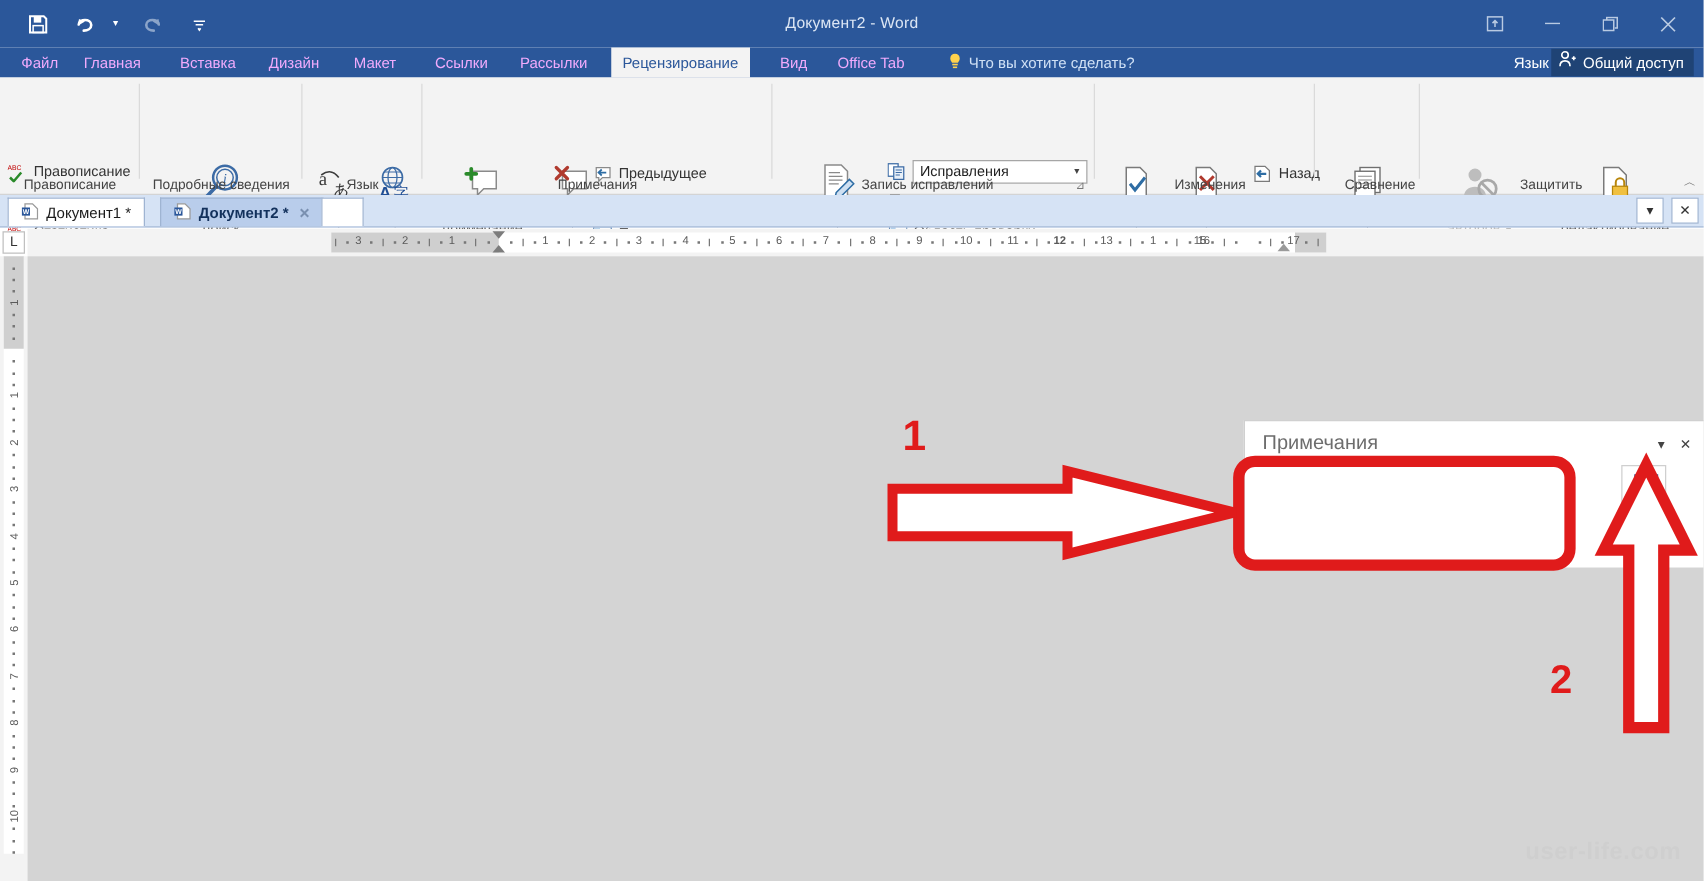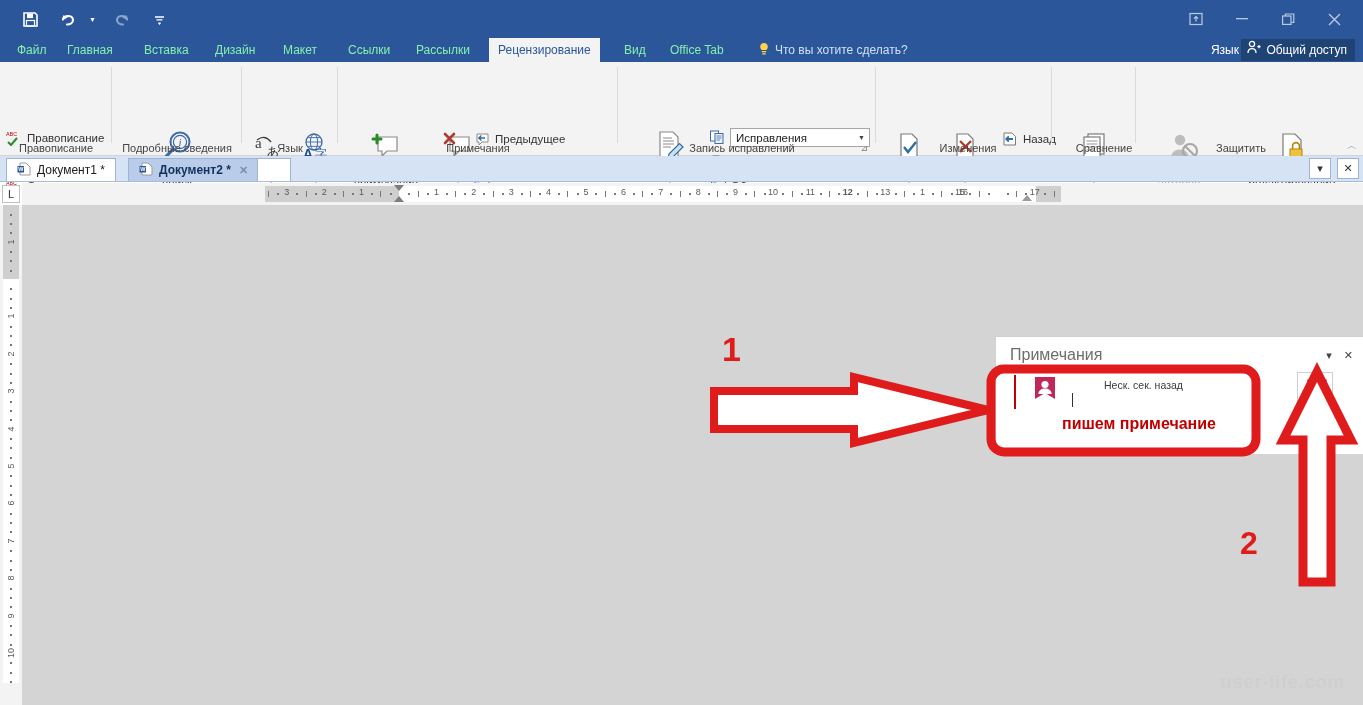--- a/index.html
+++ b/index.html
@@ -33,21 +33,21 @@
     color: #b9cae2; font-size: 13px;
   }
 
   
   .tabsrow {
     position: absolute; top: 38px; left: 0; width: 1363px; height: 24px;
     background: #2b579a;
   }
   .rtab {
     position: absolute; top: 0; height: 24px; line-height: 24px;
-    color: #86efac; font-size: 12px; padding: 0 9px; white-space: nowrap;
+    color: #f0abfc; font-size: 12px; padding: 0 9px; white-space: nowrap;
   }
   .rtab.active { background: #f3f3f3; color: #2b579a; }
   .tellme { position: absolute; top: 0; height: 24px; line-height: 24px; color: #cfe0f5; font-size: 12px; white-space: nowrap; }
   .bulb { position: absolute; top: 4px; color: #ffd24d; font-size: 12px; }
   .signin { position: absolute; top: 0; height: 24px; line-height: 24px; color: #ffffff; font-size: 12px; }
   .share {
     position: absolute; top: 1px; right: 8px; height: 22px; line-height: 22px;
     color: #ffffff; font-size: 12px; background: #1f4375; padding: 0 8px 0 6px;
     display: flex; align-items: center; gap: 5px;
   }
@@ -203,20 +203,21 @@
             <path d="M14 7.5 C14 3, 4 2.5, 4 8 C4 11, 7 12.5, 10 12.5" fill="none" stroke="#8ba4c9" stroke-width="2.1" stroke-linecap="round"></path>
             <path d="M14.8 8.5 L13.8 3.2 L9 5.2 Z" fill="#8ba4c9"></path>
           </svg>
       </div>
       <div class="qat-btn">
         <svg width="13" height="13" viewBox="0 0 13 13">
             <path d="M2 4h9M3.5 6.8h6M5.5 9.6l1 1.4 1-1.4" fill="none" stroke="#fff" stroke-width="1.3"></path>
           </svg>
       </div>
     </div>
+    <div class="title-text">Документ2 - Word</div>
     <div class="wincontrols">
       <div>
         <svg width="14" height="14" viewBox="0 0 14 14">
             <rect x="1" y="1.5" width="12" height="11" fill="none" stroke="#b9cae2" stroke-width="1.2"></rect>
             <path d="M7 4.5v5M5 6.5l2-2 2 2" fill="none" stroke="#b9cae2" stroke-width="1.2"></path>
           </svg>
       </div>
       <div>
         <svg width="12" height="2" viewBox="0 0 12 2">
             <rect width="12" height="1.3" fill="#b9cae2"></rect>
@@ -729,33 +730,20 @@
   <div class="workspace">
     <div class="watermark">user-life.com</div>
   </div>
 
   <div class="cpane">
     <div class="cpane-title">Примечания</div>
     <div class="cpane-ctrls">
       <span class="cc">▾</span>
       <span class="cc">✕</span>
     </div>
-    <div class="cp-card">
-      <div class="cp-bar"></div>
-      <div class="cp-avatar">
-        <svg width="26" height="24" viewBox="0 0 26 24">
-            <path d="M3 0h20v22l-10-6-10 6z" fill="#c0285a"></path>
-            <circle cx="13" cy="7.5" r="3.6" fill="#fff"></circle>
-            <path d="M6.4 17c0-3.6 3-5.6 6.6-5.6s6.6 2 6.6 5.6z" fill="#fff"></path>
-          </svg>
-      </div>
-      <div class="cp-time">Неск. сек. назад</div>
-      <div class="cp-caret"></div>
-      <div class="cp-text">пишем примечание</div>
-    </div>
   </div>
 
   <div style="position:absolute; left:1297px; top:372px; width:36px; height:30px; background:#fff; border:1px solid #cfcfcf;">
     <svg width="22" height="18" viewBox="0 0 22 18" style="margin:6px 0 0 7px">
         <rect x="3" y="1" width="18" height="11" fill="#fff" stroke="#2b579a" stroke-width="1.2"></rect>
         <path d="M12 6H5.4M8 3.4 5 6l3 2.6" fill="none" stroke="#2b579a" stroke-width="1.4"></path>
       </svg>
   </div>
 
   <svg class="anno" style="left:0; top:0;" width="1363" height="705">

